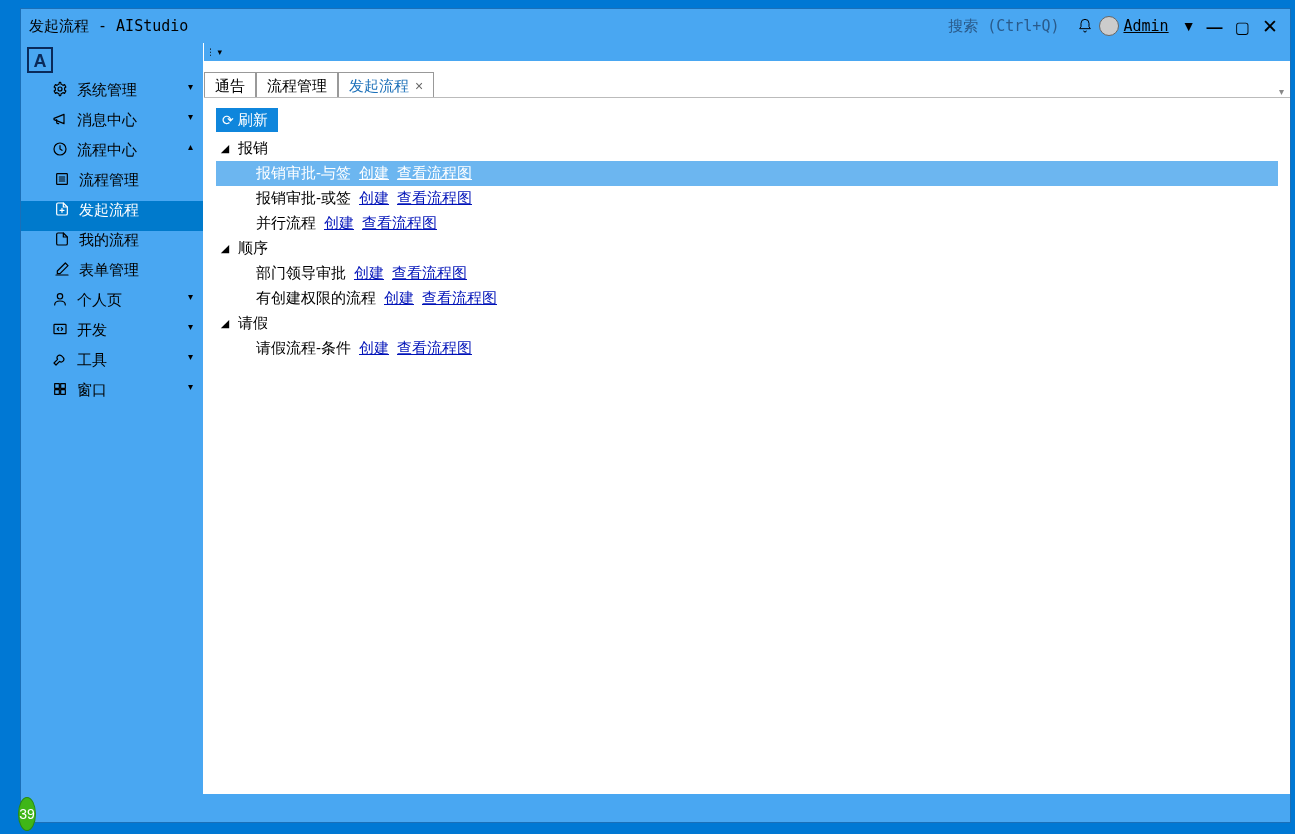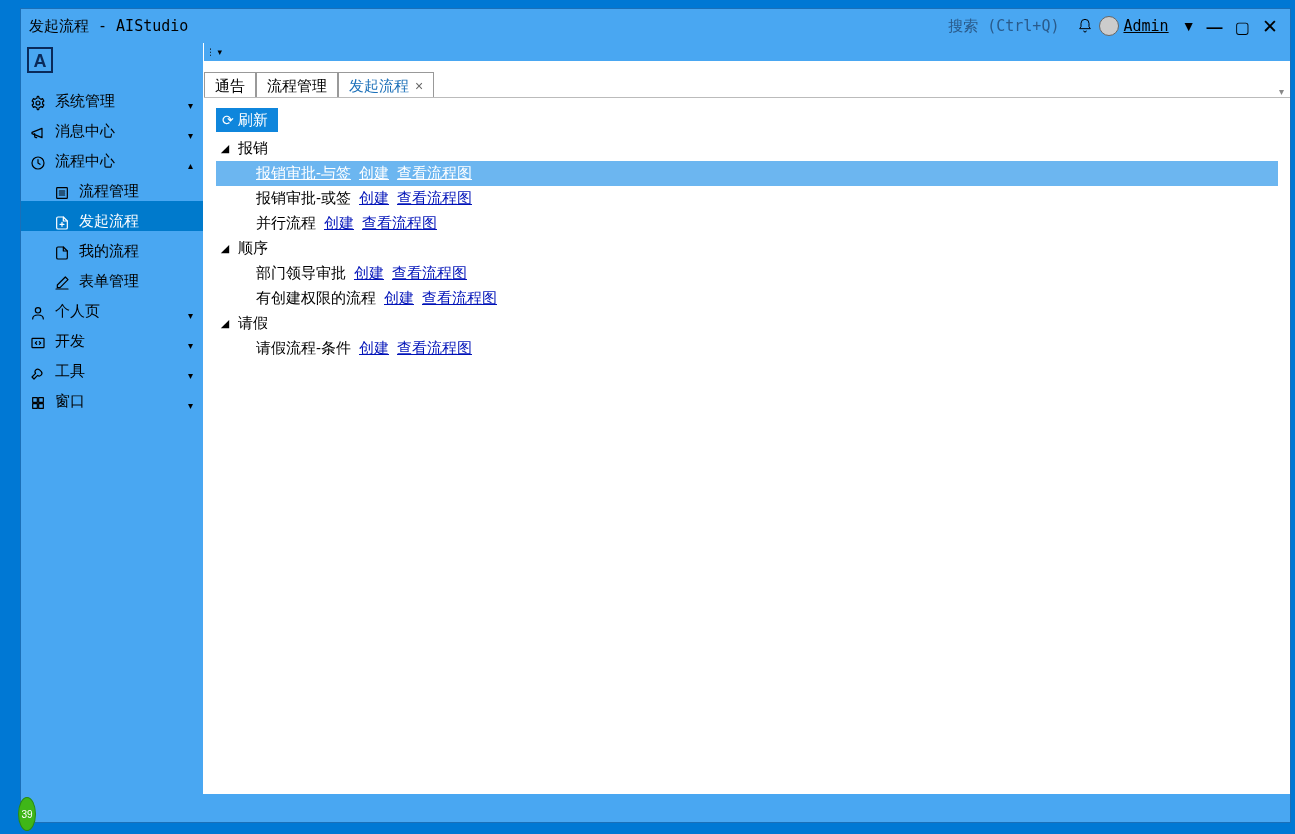--- a/index.html
+++ b/index.html
@@ -9,21 +9,21 @@
 .titlebar .title-left { flex: 1; font-family: "SimSun", monospace; }
 .titlebar .search-hint { color: #2a5a8a; font-family: "SimSun", monospace; margin-right: 12px; }
 .titlebar .tb-icon { width: 24px; height: 24px; display: inline-flex; align-items: center; justify-content: center; margin: 0 2px; cursor: pointer; }
 .titlebar .avatar { width: 20px; height: 20px; border-radius: 50%; background: #ccc; border: 1px solid #666; margin-right: 4px; }
 .titlebar .admin-link { text-decoration: underline; font-family: "SimSun", monospace; color: #000; margin-right: 6px; }
 .titlebar .win-controls span { font-size: 16px; cursor: pointer; margin: 0 4px; font-family: sans-serif; }
 .body-area { flex: 1; display: flex; }
 .sidebar { width: 182px; background: #49a7f2; display: flex; flex-direction: column; }
 .sidebar .logo { width: 26px; height: 26px; margin: 4px 6px 8px 6px; display: flex; align-items: center; justify-content: center; }
 .sidebar .logo svg { display: block; }
-.sidebar .nav-item { height: 30px; display: flex; align-items: flex-end; padding: 0 10px 0 8px; color: #000; font-size: 15px; cursor: pointer; }
+.sidebar .nav-item { height: 30px; display: flex; align-items: flex-start; padding: 0 10px 0 30px; color: #000; font-size: 15px; cursor: pointer; }
 .sidebar .nav-item .nav-icon { width: 18px; display: inline-flex; justify-content: center; margin-right: 8px; }
 .sidebar .nav-item .nav-label { flex: 1; }
 .sidebar .nav-item .chevron { font-size: 10px; }
 .sidebar .nav-sub { padding-left: 32px; }
 .sidebar .nav-item.selected { background: #007acc; color: #fff; }
 .content { flex: 1; background: #fff; display: flex; flex-direction: column; border-left: 1px solid #fff; }
 .toolstrip { height: 18px; background: #49a7f2; display: flex; align-items: center; padding-left: 2px; }
 .tab-row { height: 37px; display: flex; align-items: end; border-bottom: 1px solid #bbb; padding-left: 0; background: #fff; }
 .tab { height: 25px; border: 1px solid #999; border-bottom: none; padding: 2px 10px 0 10px; margin-right: 0; font-size: 15px; background: #fff; cursor: pointer; display: flex; align-items: center; }
 .tab.active { color: #1a6fb8; }
@@ -32,24 +32,24 @@
 .panel { flex: 1; padding: 10px 12px; overflow: auto; }
 .refresh-btn { display: inline-flex; align-items: center; background: #0f86dc; color: #fff; padding: 2px 10px 2px 6px; font-size: 15px; cursor: pointer; height: 24px; }
 .refresh-btn .ricon { margin-right: 4px; font-size: 14px; }
 .tree { margin-top: 4px; font-size: 15px; color: #000; }
 .tree-node { display: flex; align-items: center; height: 25px; }
 .tree-toggle { width: 18px; text-align: center; font-size: 11px; cursor: pointer; }
 .tree-leaf { display: flex; align-items: center; height: 25px; padding-left: 40px; }
 .tree-leaf .leaf-name { margin-right: 8px; }
 .tree-leaf a { color: #0012b8; text-decoration: underline; margin-right: 8px; cursor: pointer; }
 .tree-leaf.selected { background: #6cb6f0; }
-.tree-leaf.selected .leaf-name { color: #fff; text-decoration: underline; }
+.tree-leaf.selected .leaf-name { color: #fff; }
 .tree-leaf.selected a { color: #fff; }
 .statusbar { height: 28px; display: flex; align-items: center; padding: 0 8px; }
-.taskbar-badge { position: absolute; left: 18px; bottom: 3px; width: 18px; height: 34px; background: #3fb618; border-radius: 50%; color: #fff; font-size: 10px; display: flex; align-items: center; justify-content: center; border: 1px solid #2a8a10; }
+.taskbar-badge { position: absolute; left: 18px; bottom: 3px; width: 18px; height: 34px; background: #3fb618; border-radius: 50%; color: #fff; font-size: 14px; display: flex; align-items: center; justify-content: center; border: 1px solid #2a8a10; }
 .nav-svg { width: 16px; height: 16px; }
 </style>
 </head>
 <body>
 
 <div class="app-window">
   <div class="titlebar">
     <div class="title-left">发起流程 - AIStudio</div>
     <div class="search-hint">搜索 (Ctrl+Q)</div>
     <span class="tb-icon">

